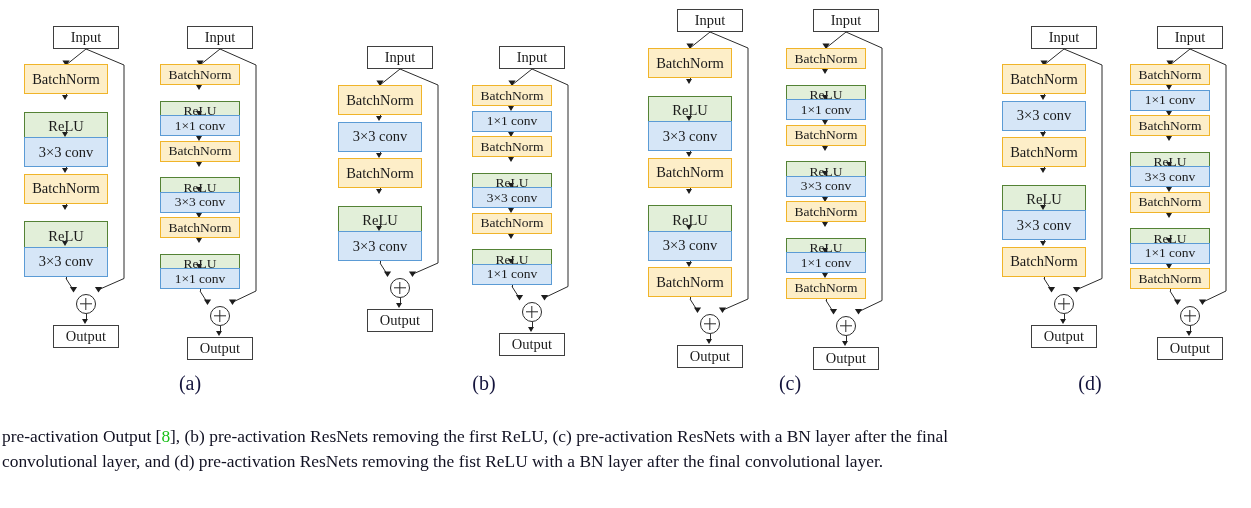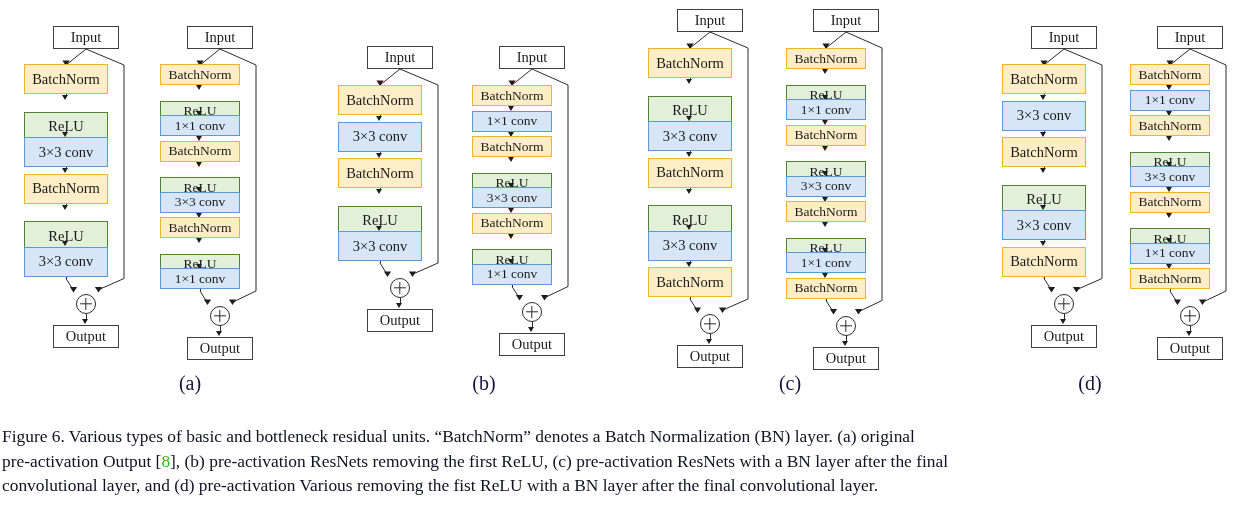--- a/index.html
+++ b/index.html
@@ -360,17 +360,16 @@
       <div class="arrow-dn" style="left:1186.4px;top:331px;"></div>
       <div class="node io" style="left:1157px;top:337px;width:66px;height:23px;font-size:14.5px;">Output</div>
     </div>
 
   <div class="panel-label" style="left:150px;top:372px;width:80px;">(a)</div>
   <div class="panel-label" style="left:444px;top:372px;width:80px;">(b)</div>
   <div class="panel-label" style="left:750px;top:372px;width:80px;">(c)</div>
   <div class="panel-label" style="left:1050px;top:372px;width:80px;">(d)</div>
 
   <div id="caption">
-    <span class="line">Figure 6. Various types of basic and bottleneck residual units.  “BatchNorm” denotes a Batch Normalization (BN) layer.  (a) original</span>
     <span class="line"><span>pre-activation Output [</span><span class="cite">8</span><span>], (b) pre-activation ResNets removing the first ReLU, (c) pre-activation ResNets with a BN layer after the final</span></span>
-    <span class="line">convolutional layer, and (d) pre-activation Various removing the fist ReLU with a BN layer after the final convolutional layer.</span>
+    <span class="line">convolutional layer, and (d) pre-activation ResNets removing the fist ReLU with a BN layer after the final convolutional layer.</span>
   </div>
 </div>
 
 </body></html>

